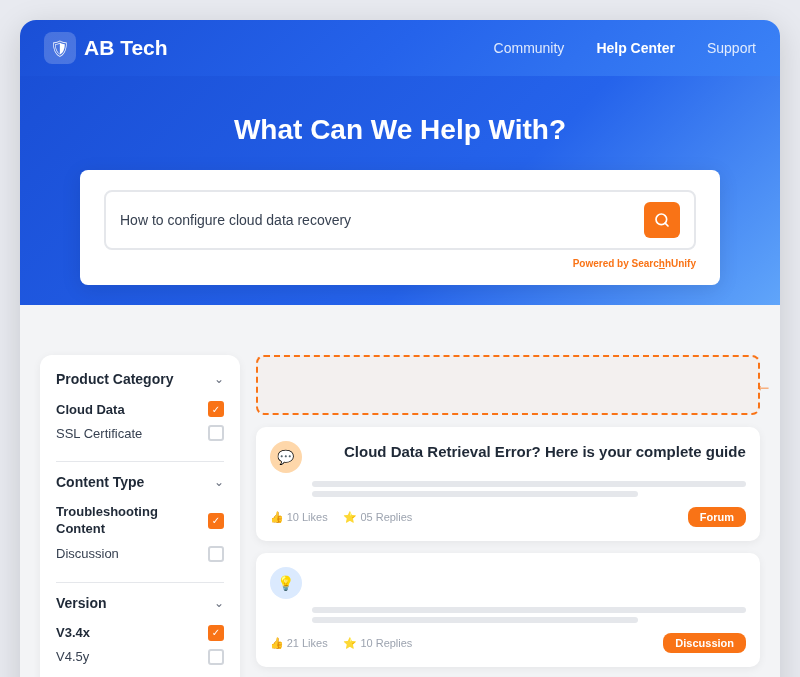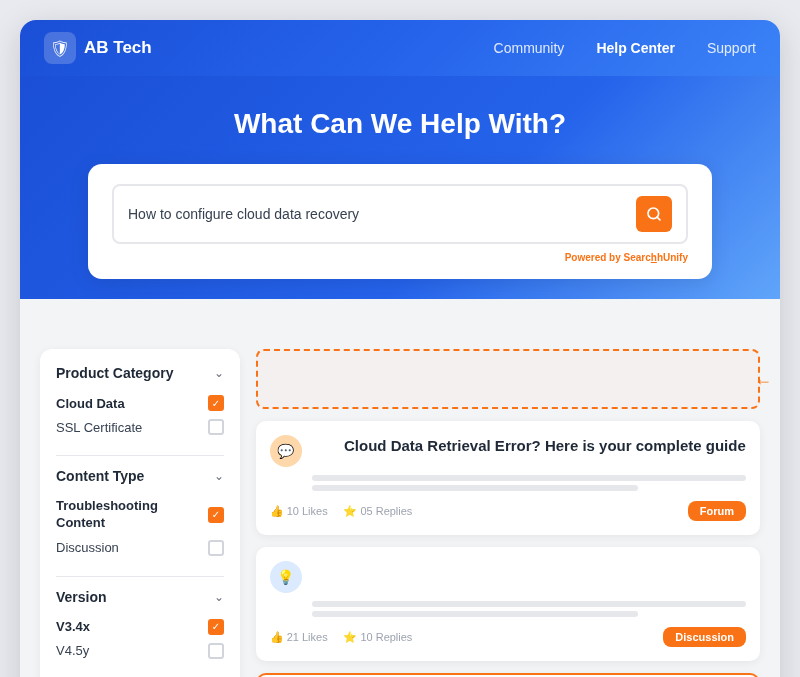--- a/index.html
+++ b/index.html
@@ -41,21 +41,21 @@
       height: 32px;
       display: flex;
       align-items: center;
       justify-content: center;
       color: white;
       font-size: 16px;
     }
     .nav-logo-text {
       color: white;
       font-weight: 700;
-      font-size: 17px;
+      font-size: 21px;
     }
     .nav-links {
       display: flex;
       gap: 32px;
       align-items: flex-start;
     }
     .nav-link {
       color: rgba(255,255,255,0.85);
       font-size: 14px;
       text-decoration: none;
@@ -70,28 +70,29 @@
     .hero {
       background: linear-gradient(135deg, #1a4fd6 0%, #2563eb 60%, #60a5fa 100%);
       padding: 32px 40px 50px;
       text-align: center;
     }
     .hero-title {
       color: white;
       font-size: 28px;
       font-weight: 700;
       margin-bottom: 24px;
+      margin-top: 6px;
     }
 
     
     .search-container {
       background: white;
-      border-radius: 14px;
+      border-radius: 8px;
       padding: 20px 24px 16px;
-      margin: 0 28px;
+      margin: 0 20px;
       margin-bottom: -30px;
       box-shadow: 0 4px 20px rgba(0,0,0,0.1);
     }
     .search-bar {
       display: flex;
       align-items: center;
       border: 2px solid #e5e7eb;
       border-radius: 8px;
       padding: 10px 14px;
       gap: 8px;

